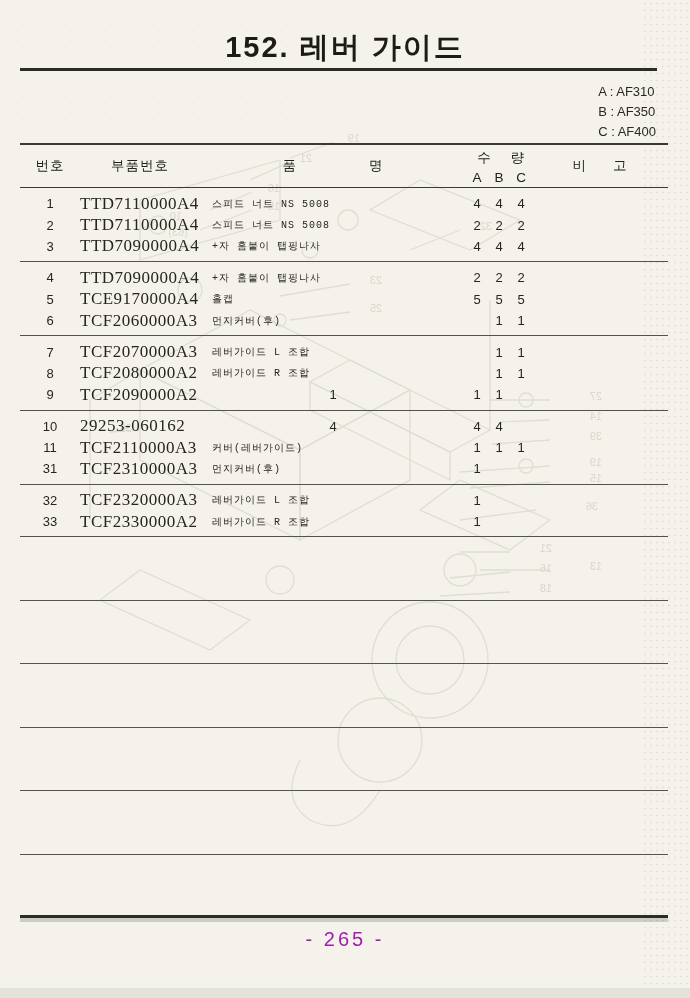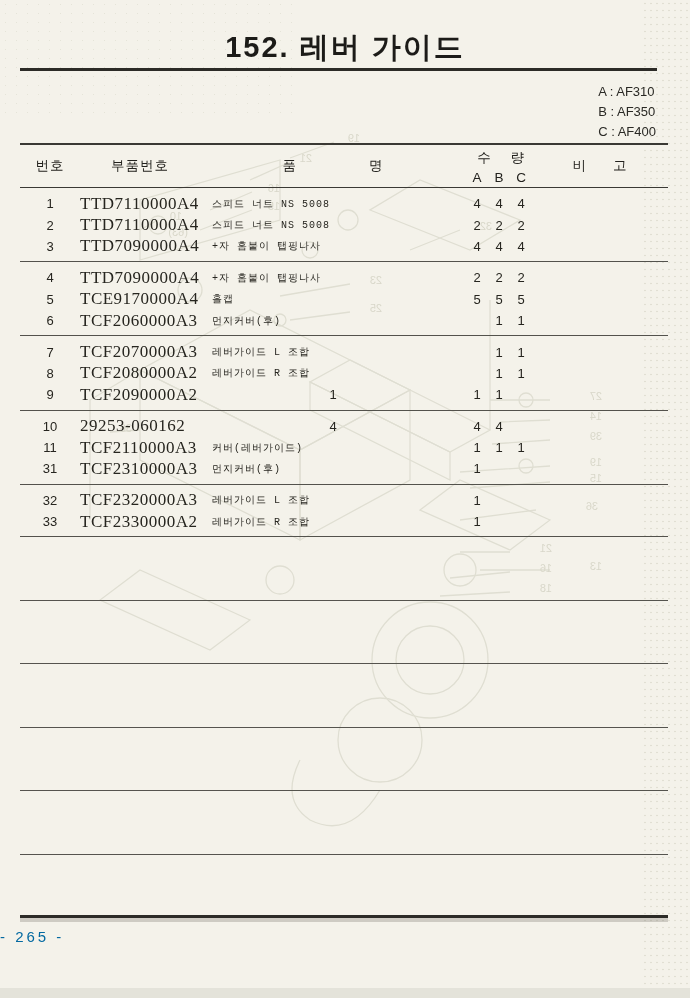--- a/index.html
+++ b/index.html
@@ -50,22 +50,22 @@
   .trow { display:grid; grid-template-columns:60px 120px 266px 22px 22px 22px 1fr;
     height:21.4px; align-items:center; }
   .cell-no { text-align:center; font-size:13px; }
   .cell-part { text-align:left; font-family:"Liberation Serif", serif; font-size:17px; letter-spacing:.5px; }
   .cell-name { padding-left:12px; font-family:Liberation Mono, monospace; font-size:10px; letter-spacing:1px; }
   .cell-qty { text-align:center; font-size:13px; }
   .cell-remark { text-align:center; font-size:13px; }
   .empty-row { height:63.5px; border-bottom:1.2px solid #55544e; }
   .empty-row.last { border-bottom:3.5px solid #2c2b27; box-shadow:0 4px 0 rgba(90,88,80,.25); }
   
-  .page-number { position:absolute; top:928px; left:0; width:100%; text-align:left;
-    font-size:15px; letter-spacing:3px; color:#0369a1; }
+  .page-number { position:absolute; top:928px; left:0; width:100%; text-align:center;
+    font-size:20px; letter-spacing:3px; color:#a21caf; }
 </style>
 </head>
 <body>
 
 <div class="page">
 
   <svg class="bleed" viewBox="0 0 580 780">
     <g transform="translate(580,0) scale(-1,1)">
 
       <polygon points="200,290 360,210 470,270 310,350"></polygon>

